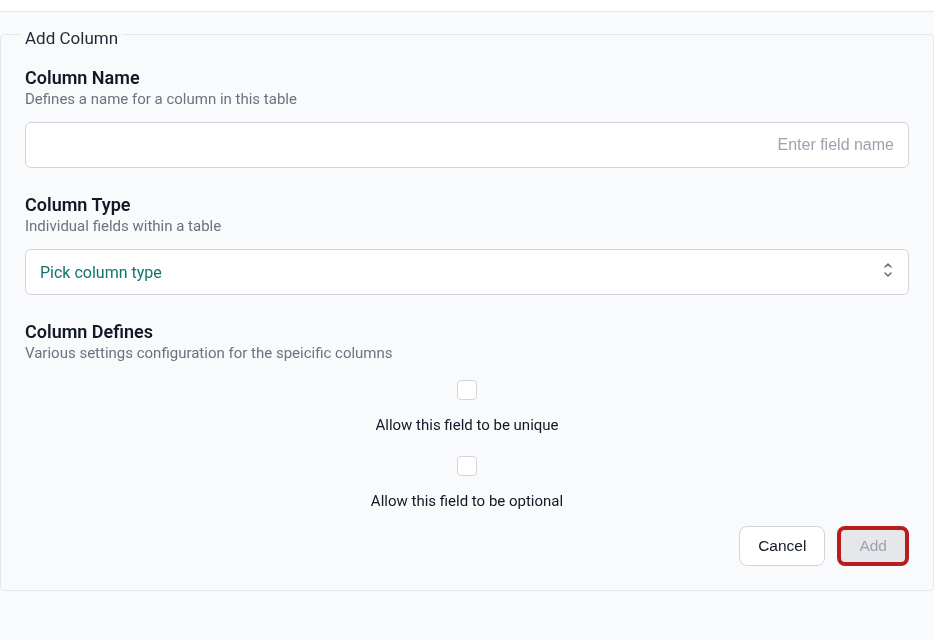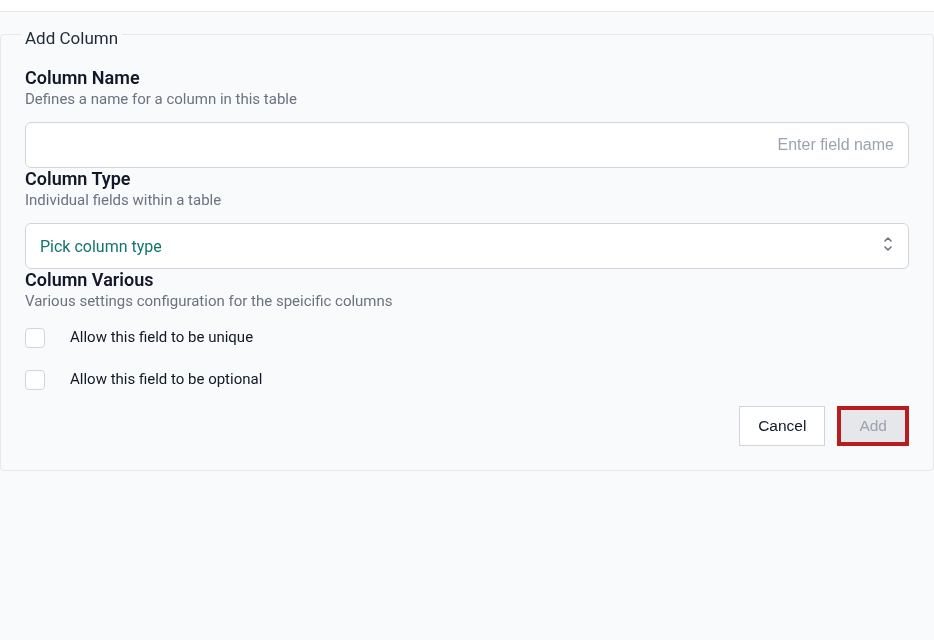--- a/index.html
+++ b/index.html
@@ -36,20 +36,21 @@
       background: #f9fafb;
       position: relative;
       top: -11px;
       display: inline-block;
       line-height: 1.2;
     }
     .form-body {
       padding: 8px 20px 20px 20px;
     }
     .section {
+      margin-bottom: 26px;
     }
     .section-title {
       font-size: 18px;
       font-weight: 600;
       color: #111827;
       margin-bottom: 2px;
     }
     .section-desc {
       font-size: 15px;
       color: #6b7280;
@@ -90,22 +91,24 @@
     .select-chevrons {
       position: absolute;
       right: 14px;
       top: 50%;
       transform: translateY(-50%);
       pointer-events: none;
       color: #6b7280;
     }
     .checkbox-row {
       display: flex;
-      gap: 25px;
+      align-items: center;
+      gap: 16px;
       margin-bottom: 22px;
+      flex-direction: column;
     }
     .checkbox-row:last-of-type {
       margin-bottom: 0;
     }
     .checkbox {
       width: 20px;
       height: 20px;
       border: 1px solid #d1d5db;
       border-radius: 4px;
       background: #ffffff;
@@ -118,21 +121,21 @@
     }
     .button-row {
       display: flex;
       justify-content: flex-end;
       gap: 12px;
       margin-top: 16px;
     }
     .btn {
       height: 40px;
       padding: 0 18px;
-      border-radius: 0;
+      border-radius: 8px;
       font-size: 15.5px;
       font-weight: 500;
       cursor: pointer;
       display: inline-flex;
       align-items: center;
       justify-content: center;
     }
     .btn-cancel {
       background: #ffffff;
       border: 1px solid #d1d5db;
@@ -171,21 +174,21 @@
         <span class="select-chevrons">
           <svg width="14" height="18" viewBox="0 0 14 18" fill="none" stroke="currentColor" stroke-width="1.6" stroke-linecap="round" stroke-linejoin="round">
             <polyline points="4,6 7,3 10,6"></polyline>
             <polyline points="4,12 7,15 10,12"></polyline>
           </svg>
         </span>
       </div>
     </div>
 
     <div class="section" style="margin-bottom:10px;">
-      <div class="section-title">Column Various</div>
+      <div class="section-title">Column Defines</div>
       <div class="section-desc" style="margin-bottom:18px;">Various settings configuration for the speicific columns</div>
 
       <div class="checkbox-row">
         <div class="checkbox"></div>
         <span class="checkbox-label">Allow this field to be unique</span>
       </div>
 
       <div class="checkbox-row">
         <div class="checkbox"></div>
         <span class="checkbox-label">Allow this field to be optional</span>

